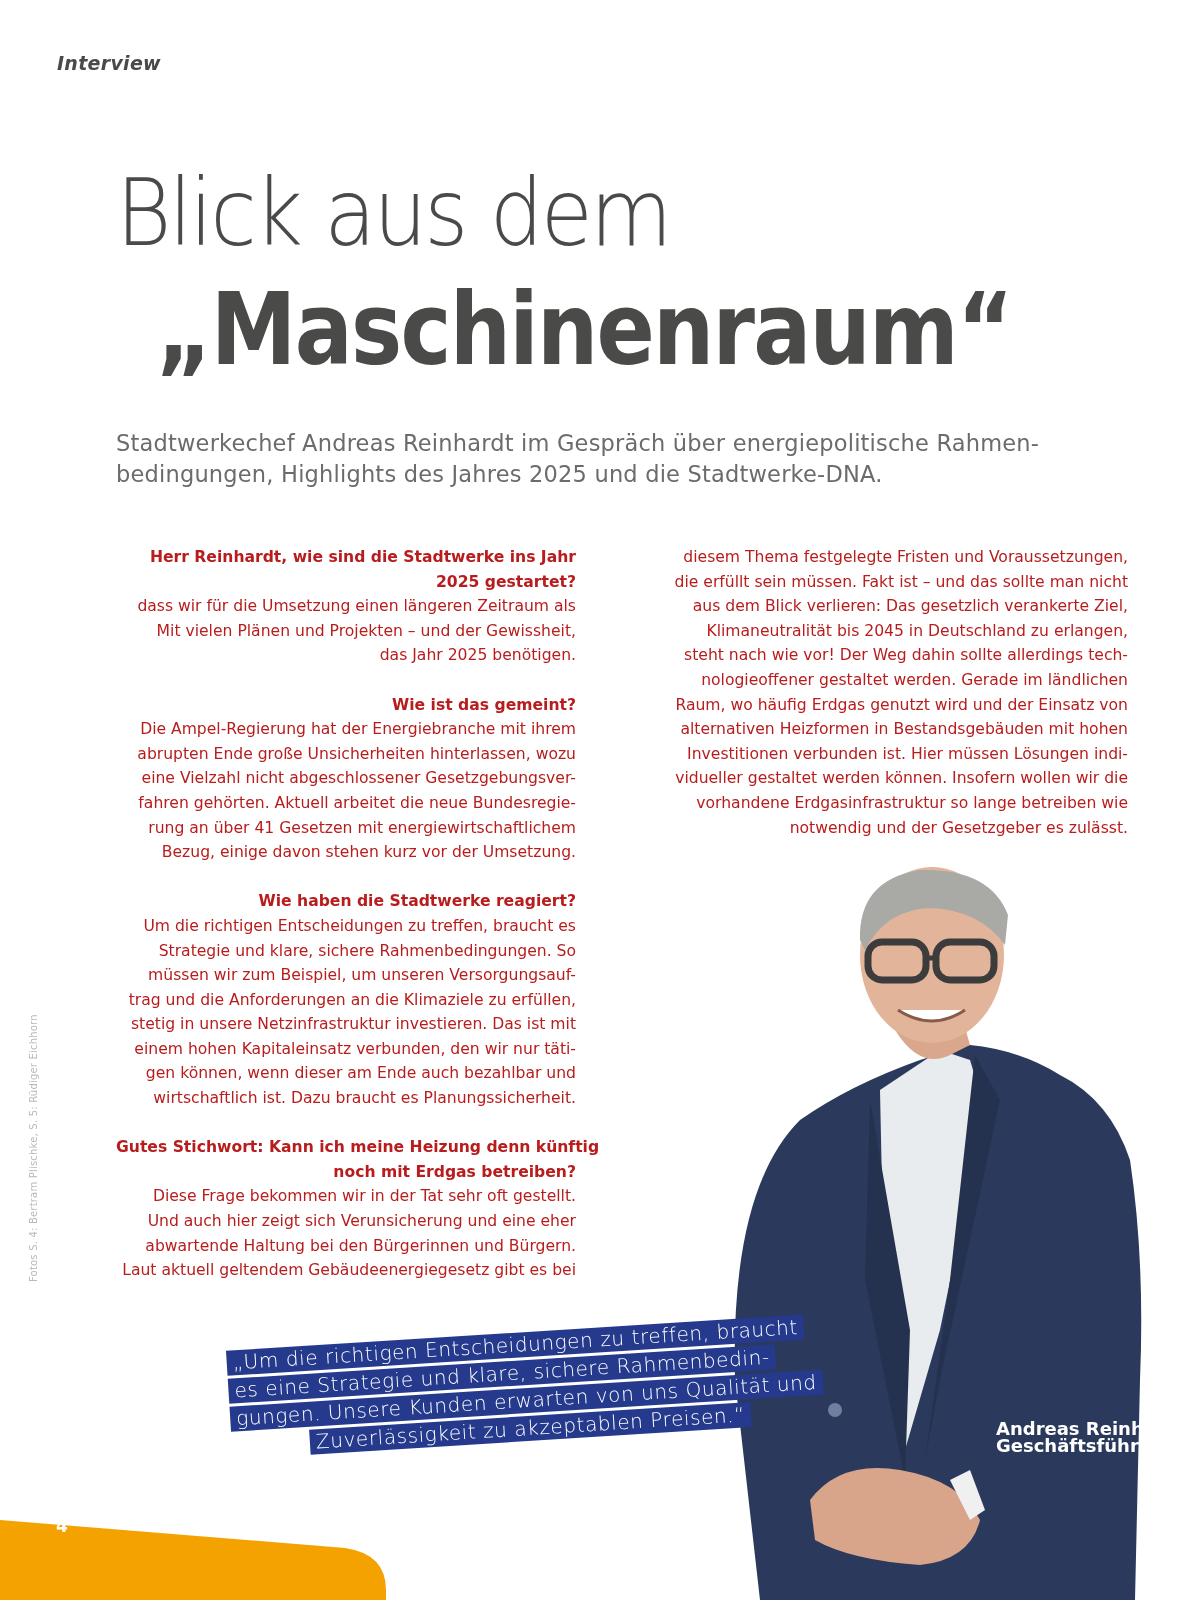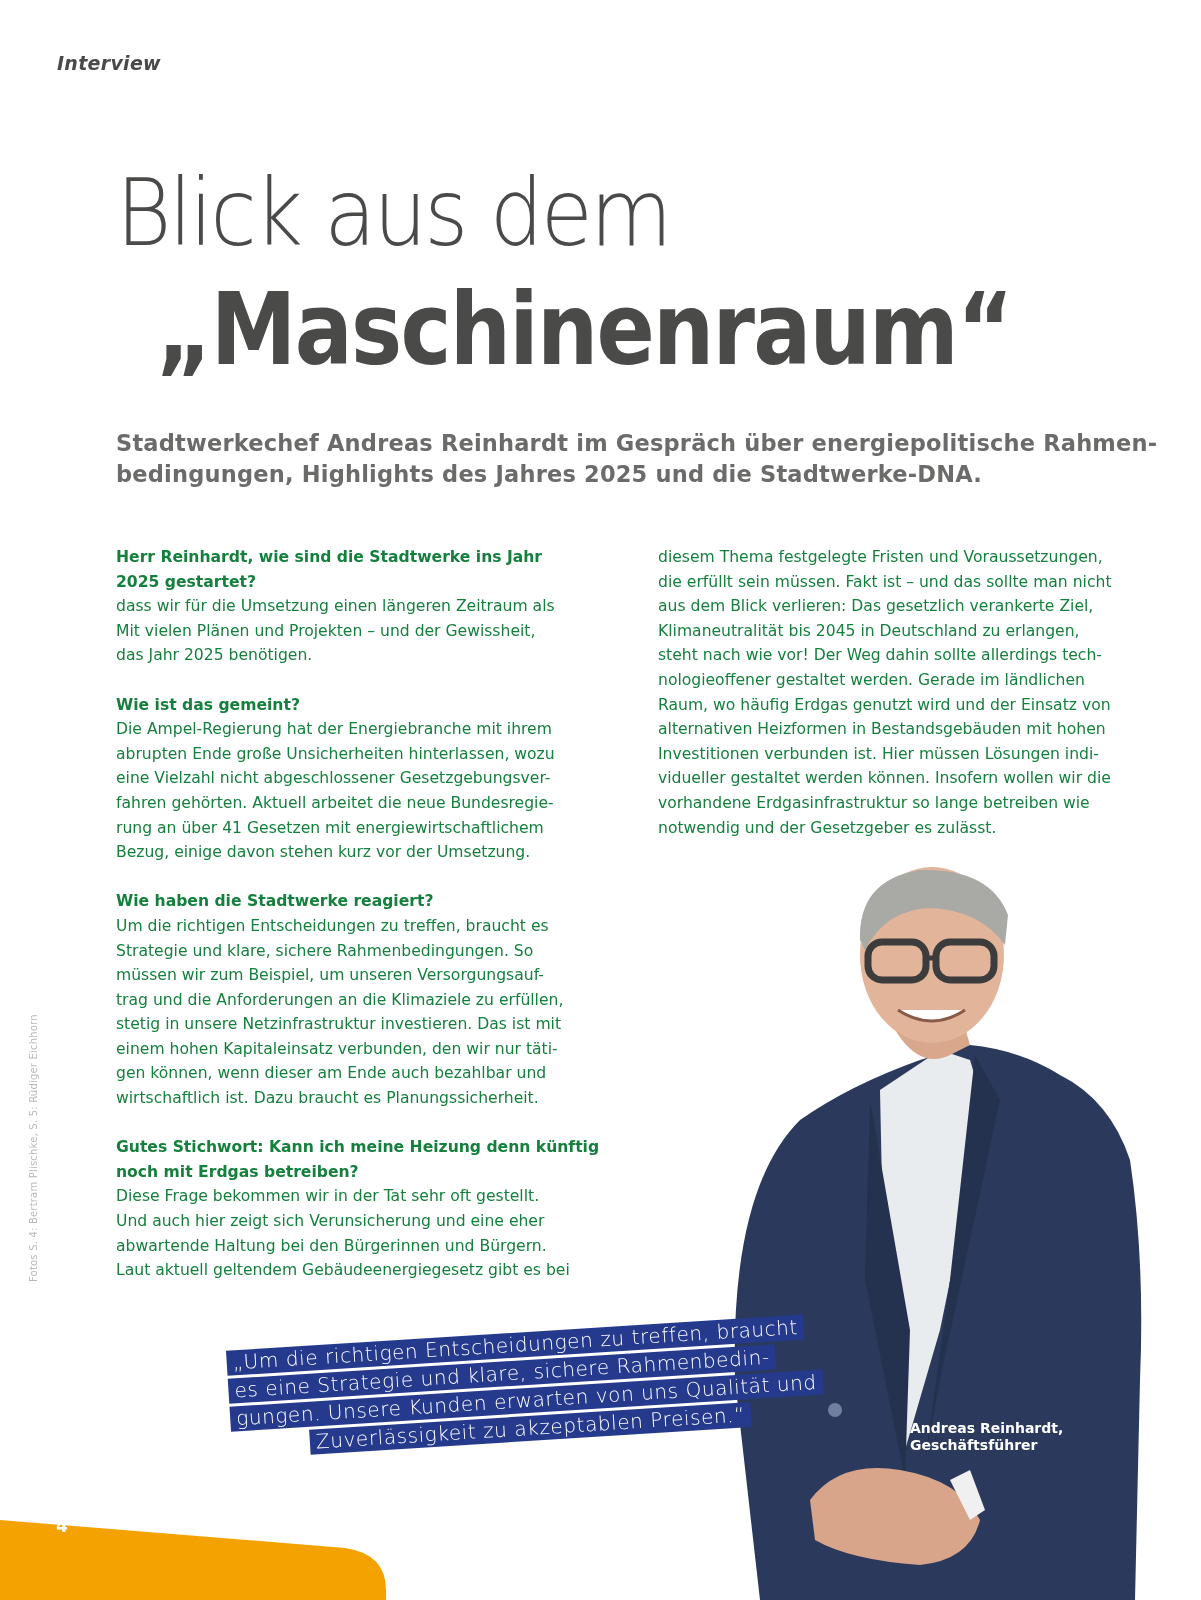--- a/index.html
+++ b/index.html
@@ -5,37 +5,37 @@
   html, body { margin: 0; padding: 0; background: #ffffff; }
   body { width: 1201px; height: 1600px; position: relative; overflow: hidden;
          font-family: "DejaVu Sans", "Liberation Sans", sans-serif; color: #4a4a49; }
   .section-label { position: absolute; left: 57px; top: 52px; font-size: 19px; font-weight: 600;
                    letter-spacing: 0.3px; color: #4a4a49; font-style: italic; }
   .title-light { position: absolute; left: 116px; top: 168px; font-size: 92px; font-weight: 300;
                  letter-spacing: -3px; color: #4a4a49; line-height: 1; transform: scaleX(0.92); transform-origin: left; white-space: nowrap;
                  font-family: "DejaVu Sans", sans-serif; }
   .title-bold { position: absolute; left: 156px; top: 280px; font-size: 100px; font-weight: 700;
                 letter-spacing: -2px; color: #4a4a49; line-height: 1; transform: scaleX(0.86); transform-origin: left; white-space: nowrap; }
-  .lead { position: absolute; left: 116px; top: 428px; width: 960px; font-size: 22.5px; font-weight: 700;
+  .lead { position: absolute; left: 116px; top: 428px; width: 960px; font-size: 22.5px; font-weight: 400;
           line-height: 31px; color: #6b6b6a; letter-spacing: 0.2px; }
   .lead span { display: block; white-space: nowrap; }
-  .col { position: absolute; font-size: 15.6px; line-height: 24.6px; color: #15803d; }
+  .col { position: absolute; font-size: 15.6px; line-height: 24.6px; color: #b91c1c; text-align: right; }
   .col-left { left: 116px; top: 545px; width: 460px; }
   .col-right { left: 658px; top: 545px; width: 470px; }
   .line { display: block; white-space: nowrap; }
   .q { font-weight: 700; }
   .gap { display: block; height: 24.6px; }
   .credit { position: absolute; left: 28px; top: 1282px; transform: rotate(-90deg); transform-origin: left top;
             font-size: 10px; color: #b9b9b9; white-space: nowrap; letter-spacing: 0.2px; }
   .photo { position: absolute; left: 640px; top: 860px; width: 561px; height: 740px; }
   .quote-wrap { position: absolute; left: 232px; top: 1318px; width: 520px; transform: rotate(-3.6deg); transform-origin: right bottom; }
   .quote-line { display: block; text-align: right; margin: 0 0 3px 0; }
   .quote-line span { display: inline-block; background: #253a8c; color: #ffffff; font-size: 20px; line-height: 24px;
                      padding: 0 6px 1px 6px; letter-spacing: 0.6px; font-weight: 300; white-space: nowrap; }
-  .caption { position: absolute; left: 910px; top: 1420px; color: #ffffff; font-size: 14px; font-weight: 700; line-height: 17px; }
+  .caption { position: absolute; left: 996px; top: 1420px; color: #ffffff; font-size: 18px; font-weight: 700; line-height: 17px; }
   .footer-band { position: absolute; left: 0; top: 1480px; width: 400px; height: 120px; }
   .page-num { position: absolute; left: 56px; top: 1516px; color: #ffffff; font-size: 17px; font-weight: 700; }
 </style>
 </head>
 <body>
 
 <div class="section-label">Interview</div>
 
 <h1 style="margin:0">
   <div class="title-light">Blick aus dem</div>

